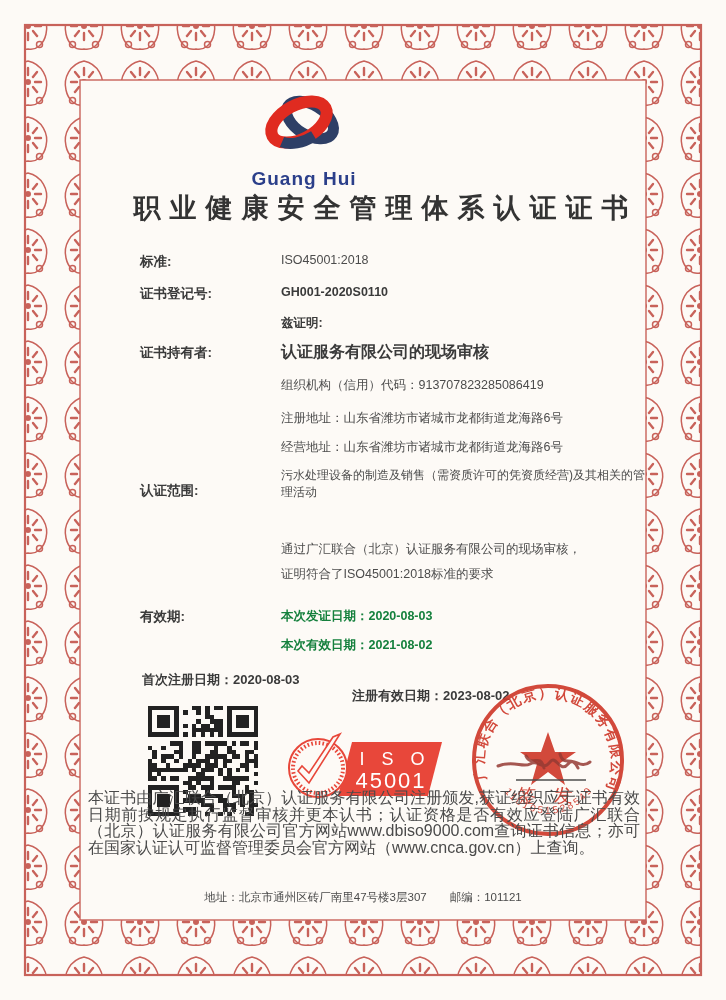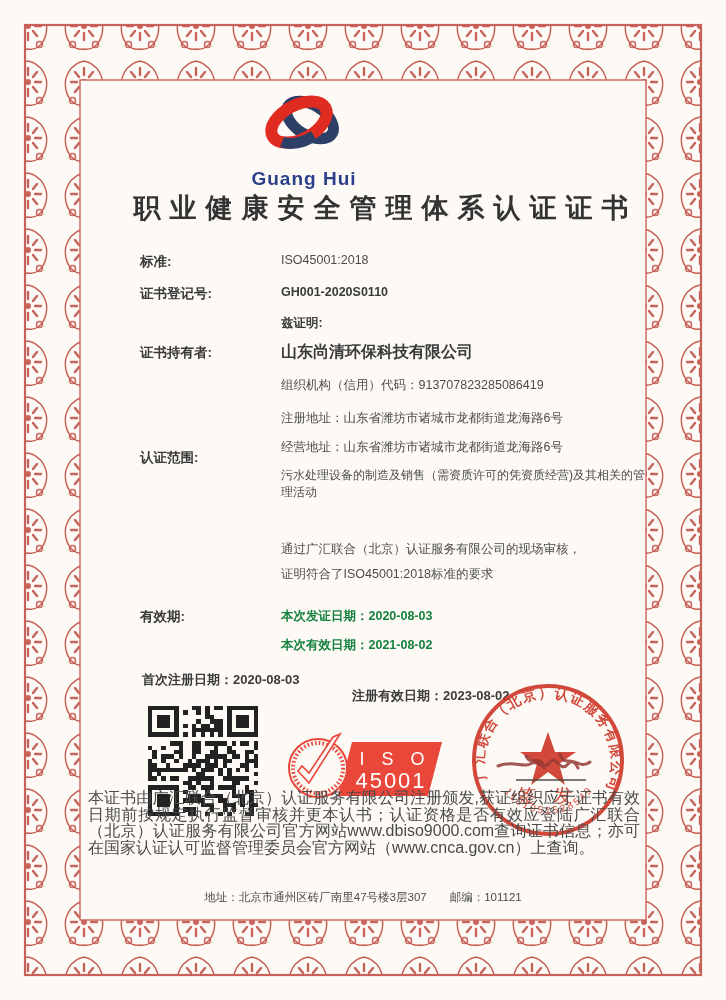--- a/index.html
+++ b/index.html
@@ -28,21 +28,21 @@
   .val.med { font-weight:600; color:#15803d; }
 
   .row-standard   { top:253px; }
   .row-certno     { top:285px; }
   .row-certify    { top:315px; }
   .row-holder     { top:344px; }
   .holder-name    { top:342px; font-size:16px; }
   .row-orgcode    { top:377px; }
   .row-regaddr    { top:410px; }
   .row-bizaddr    { top:439px; }
-  .row-scope      { top:449px;text-align:center; }
+  .row-scope      { top:482px;text-align:center; }
   .scope-text     { top:467px; width:372px; line-height:17px; font-size:12px; }
   .audit-1        { top:541px; }
   .audit-2        { top:566px; }
   .row-validity   { top:608px; }
   .issue-date     { top:608px; }
   .valid-date     { top:637px; }
   .first-reg      { position:absolute; left:142px; top:671px; font-size:13px; font-weight:bold; color:#3a3a3a; }
   .reg-valid      { position:absolute; left:352px; top:671px; font-size:13px; font-weight:bold; color:#3a3a3a;margin-top:16px; }
 
   .qr-wrap  { position:absolute; left:148px; top:706px; width:110px; height:110px; }
@@ -109,21 +109,21 @@
 
     <div class="lbl row-standard">标准:</div>
     <div class="val row-standard">ISO45001:2018</div>
 
     <div class="lbl row-certno">证书登记号:</div>
     <div class="val strong row-certno">GH001-2020S0110</div>
 
     <div class="val strong row-certify">兹证明:</div>
 
     <div class="lbl row-holder">证书持有者:</div>
-    <div class="val strong holder-name">山东尚清环保科技有限公司</div>
+    <div class="val strong holder-name">认证服务有限公司的现场审核</div>
 
     <div class="val row-orgcode">组织机构（信用）代码：913707823285086419</div>
     <div class="val row-regaddr">注册地址：山东省潍坊市诸城市龙都街道龙海路6号</div>
     <div class="val row-bizaddr">经营地址：山东省潍坊市诸城市龙都街道龙海路6号</div>
 
     <div class="lbl row-scope">认证范围:</div>
     <div class="val audit-1">通过广汇联合（北京）认证服务有限公司的现场审核，</div>
 
     <div class="val scope-text">污水处理设备的制造及销售（需资质许可的凭资质经营)及其相关的管理活动</div>
     <div class="val audit-2">证明符合了ISO45001:2018标准的要求</div>

